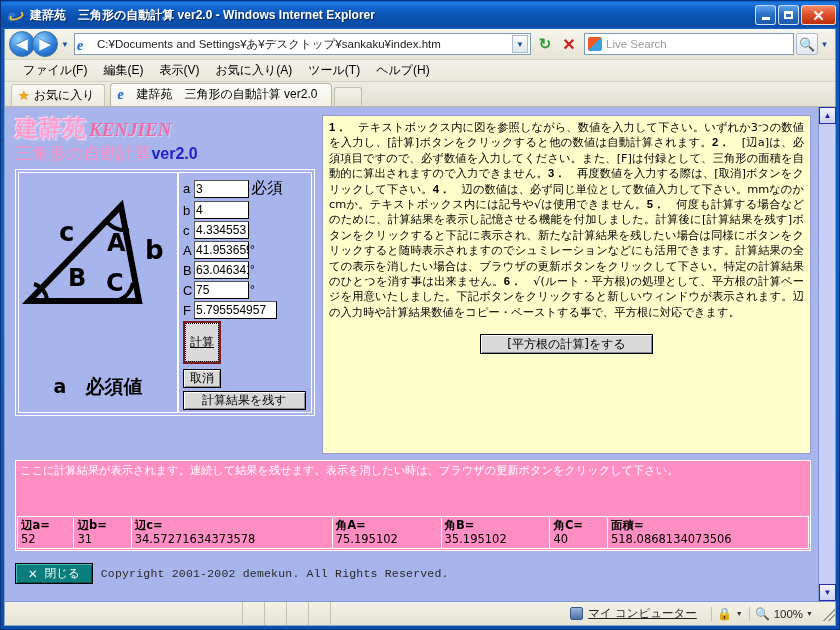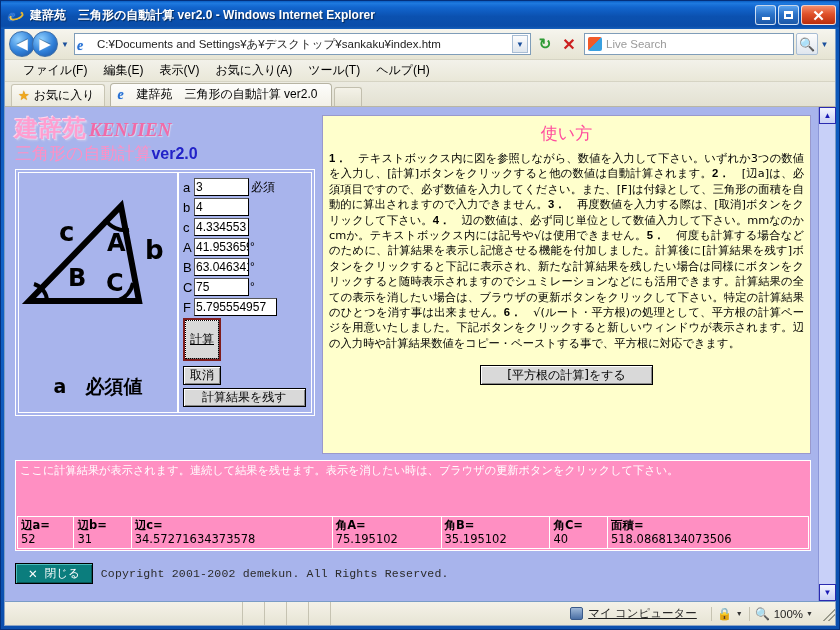--- a/index.html
+++ b/index.html
@@ -298,21 +298,21 @@
     border: 1px solid #000;
     border-top-color:#555; border-left-color:#555;
     font-size: 12px; font-family: "Liberation Sans", sans-serif;
     color: #000; padding: 0 1px;
     overflow: hidden; white-space: nowrap;
     display: flex; align-items: center;
   }
   .w-mid   { width: 55px; }
   .w-long  { width: 83px; }
   .funit { font-size: 12px; margin-left: 1px; }
-  .fnote { font-family: "DejaVu Sans", sans-serif; font-size: 12px; margin-left: 2px; }
+  .fnote { font-family: "DejaVu Sans", sans-serif; font-size: 16px; margin-left: 2px; }
 
   .btn95 {
     background: #d9d9d9;
     border: 1px solid #000;
     box-shadow: inset 1px 1px 0 #fff, inset -1px -1px 0 #888;
     font-family: "DejaVu Sans", sans-serif;
     font-size: 12px; color: #000;
     padding: 1px 6px; display: inline-block;
     line-height: 15px;
   }
@@ -600,21 +600,20 @@
                 </div>
                 <div>
                   <span class="btn95 btn-wide">計算結果を残す</span>
                 </div>
 
               </div>
             </div>
           </div>
 
           <div class="rightcol">
-            <div class="howto-title">使い方</div>
             <p class="howto-p"><b>1．</b><span>　テキストボックス内に図を参照しながら、数値を入力して下さい。いずれか3つの数値を入力し、[計算]ボタンをクリックすると他の数値は自動計算されます。</span><b>2．</b><span>　[辺a]は、必須項目ですので、必ず数値を入力してください。また、[F]は付録として、三角形の面積を自動的に算出されますので入力できません。</span><b>3．</b><span>　再度数値を入力する際は、[取消]ボタンをクリックして下さい。</span><b>4．</b><span>　辺の数値は、必ず同じ単位として数値入力して下さい。mmなのかcmか。テキストボックス内には記号や√は使用できません。</span><b>5．</b><span>　何度も計算する場合などのために、計算結果を表示し記憶させる機能を付加しました。計算後に[計算結果を残す]ボタンをクリックすると下記に表示され、新たな計算結果を残したい場合は同様にボタンをクリックすると随時表示されますのでシュミレーションなどにも活用できます。計算結果の全ての表示を消したい場合は、ブラウザの更新ボタンをクリックして下さい。特定の計算結果のひとつを消す事は出来ません。</span><b>6．</b><span>　√(ルート・平方根)の処理として、平方根の計算ページを用意いたしました。下記ボタンをクリックすると新しいウィンドウが表示されます。辺の入力時や計算結果数値をコピー・ペーストする事で、平方根に対応できます。</span></p>
             <div class="sqrt-btn-wrap">
               <span class="sqrt-btn">[平方根の計算]をする</span>
             </div>
           </div>
         </div>
 
         <div class="results">
           <div class="res-header">ここに計算結果が表示されます。連続して結果を残せます。表示を消したい時は、ブラウザの更新ボタンをクリックして下さい。</div>
           <table class="res-table">

